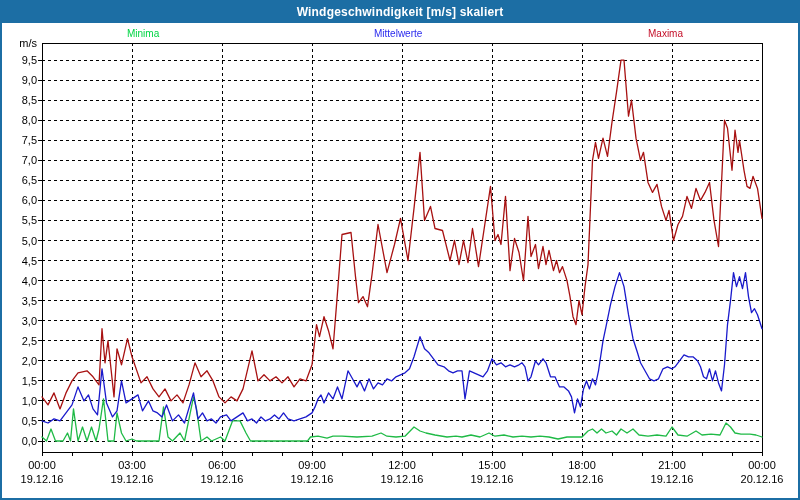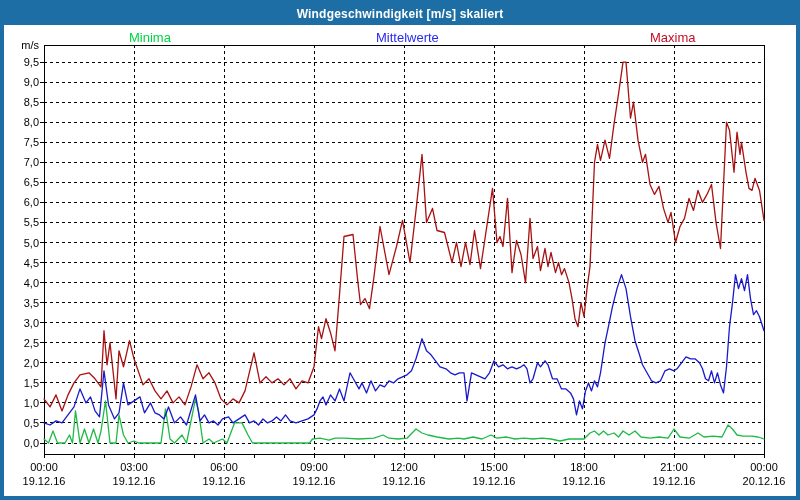--- a/index.html
+++ b/index.html
@@ -1,24 +1,24 @@
 <!DOCTYPE html>
 <html><head>
 <meta charset="utf-8">
 <style>
   html,body{margin:0;padding:0;background:#e8e8e8;font-family:"Liberation Sans",sans-serif;}
   .window{
     position:relative;width:800px;height:500px;box-sizing:border-box;
-    background:#ffffff;border:4px solid #0f172a;overflow:hidden;
+    background:#ffffff;border:2px solid #0f172a;overflow:hidden;
   }
   .titlebar{
     height:21px;line-height:21px;text-align:center;color:#ffffff;
     font-size:12px;font-weight:bold;letter-spacing:0.2px;
   }
-  .legend{position:absolute;top:26px;left:0;width:100%;height:14px;font-size:13px;}
+  .legend{position:absolute;top:26px;left:0;width:100%;height:14px;font-size:10px;}
   .lg{position:absolute;white-space:nowrap;}
   .lg-min{left:125px;}
   .lg-mid{left:372px;text-align:center;}
   .lg-max{left:630px;}
   svg{position:absolute;left:0;top:21px;display:block;}
   .grid{stroke:#000;stroke-width:1;stroke-dasharray:3 3;shape-rendering:crispEdges;}
   .frame{fill:none;stroke:#000;stroke-width:1;shape-rendering:crispEdges;}
   .tick{stroke:#000;stroke-width:1;shape-rendering:crispEdges;}
   .axlbl{font-family:"Liberation Sans",sans-serif;font-size:11px;fill:#000;}
   .series{fill:none;stroke-width:1.3;stroke-linejoin:round;stroke-linecap:round;}

